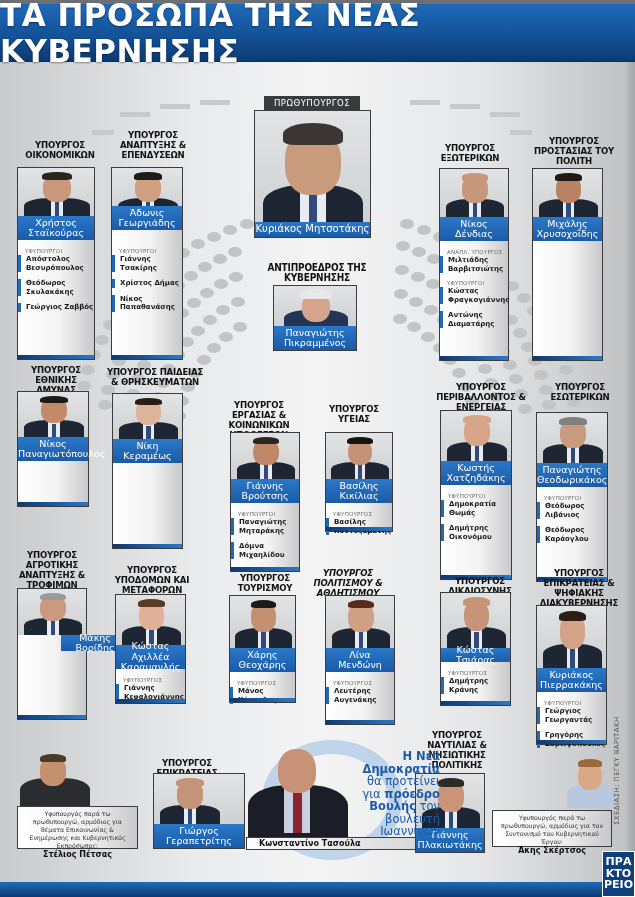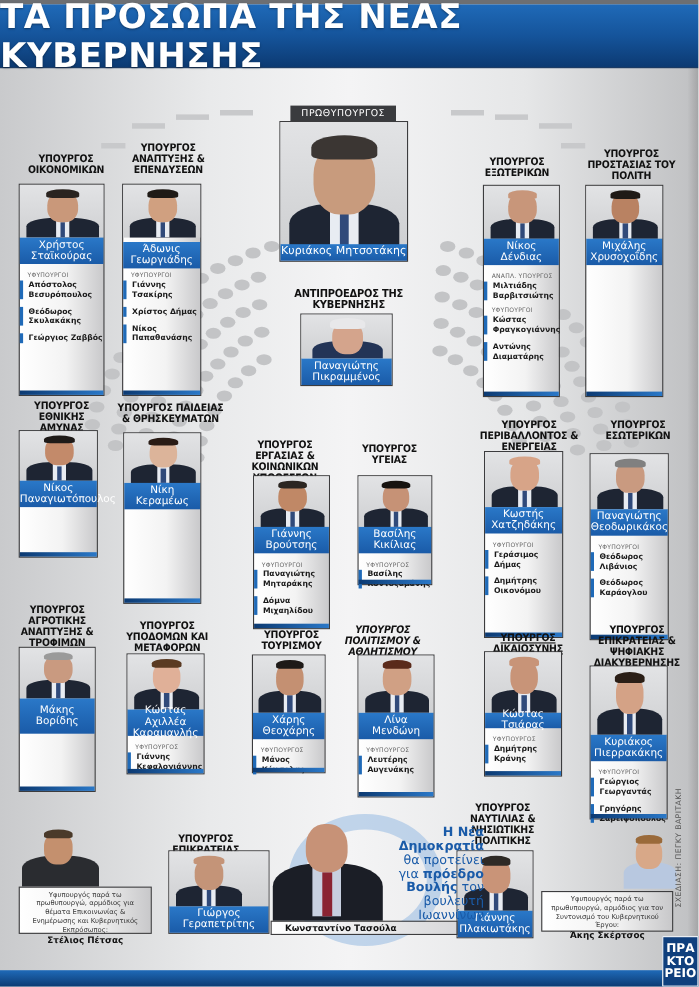--- a/index.html
+++ b/index.html
@@ -301,21 +301,21 @@
     </div>
     <div class="role" style="left: 104px; top: 130px; width: 98px;">ΥΠΟΥΡΓΟΣ ΑΝΑΠΤΥΞΗΣ &amp; ΕΠΕΝΔΥΣΕΩΝ</div>
     <div class="card" style="left: 111px; top: 167px; width: 72px; height: 193px;">
       <div class="photo" style="height: 48px;">
         <div class="body-suit" style="left:5.76px;top:29.759999999999998px;width:60.48px;height:19.200000000000003px;"></div>
         <div class="shirt" style="left:30.24px;top:30.72px;width:11.52px;height:17.28px;"></div>
         <div class="tie" style="left:33.839999999999996px;top:33.599999999999994px;width:4.32px;height:14.399999999999999px;"></div>
         <div class="head" style="left:23.04px;top:5.76px;width:25.919999999999998px;height:27.839999999999996px;background:#d0a080;"></div>
         <div class="hair" style="left:22.32px;top:3.84px;width:27.36px;height:7.68px;background:#1f1a16;"></div>
       </div>
-      <div class="namebar" style="top: 52px; height: 24px;">
+      <div class="namebar" style="top: 38px; height: 24px;">
         <span>Άδωνις</span>
         <span>Γεωργιάδης</span>
       </div>
       <div class="deputies" style="top: 72px;">
         <div class="dep-label">ΥΦΥΠΟΥΡΓΟΙ</div>
         <div class="dep-name">Γιάννης Τσακίρης</div>
         <div class="dep-name">Χρίστος Δήμας</div>
         <div class="dep-name">Νίκος Παπαθανάσης</div>
       </div>
       <div class="card-foot"></div>
@@ -434,21 +434,21 @@
         <div class="tie" style="left:33.839999999999996px;top:35px;width:4.32px;height:15px;"></div>
         <div class="head" style="left:23.04px;top:6px;width:25.919999999999998px;height:28.999999999999996px;background:#d7a488;"></div>
         <div class="hair" style="left:22.32px;top:4px;width:27.36px;height:8px;background:#d7a488;"></div>
       </div>
       <div class="namebar" style="top: 50px; height: 24px;">
         <span>Κωστής</span>
         <span>Χατζηδάκης</span>
       </div>
       <div class="deputies" style="top: 74px;">
         <div class="dep-label">ΥΦΥΠΟΥΡΓΟΙ</div>
-        <div class="dep-name">Γεράσιμος Δήμας</div>
+        <div class="dep-name">Δημοκρατία Θωμάς</div>
         <div class="dep-name">Δημήτρης Οικονόμου</div>
       </div>
       <div class="card-foot"></div>
     </div>
     <div class="role" style="left: 540px; top: 382px; width: 80px;">ΥΠΟΥΡΓΟΣ ΕΣΩΤΕΡΙΚΩΝ</div>
     <div class="card" style="left: 536px; top: 412px; width: 72px; height: 170px;">
       <div class="photo" style="height: 50px;">
         <div class="body-suit" style="left:5.76px;top:31px;width:60.48px;height:20px;"></div>
         <div class="shirt" style="left:30.24px;top:32px;width:11.52px;height:18px;"></div>
         <div class="tie" style="left:33.839999999999996px;top:35px;width:4.32px;height:15px;"></div>
@@ -468,21 +468,21 @@
     </div>
     <div class="role" style="left: 14px; top: 550px; width: 76px;">ΥΠΟΥΡΓΟΣ ΑΓΡΟΤΙΚΗΣ ΑΝΑΠΤΥΞΗΣ &amp; ΤΡΟΦΙΜΩΝ</div>
     <div class="card" style="left: 17px; top: 588px; width: 70px; height: 132px;">
       <div class="photo" style="height: 46px;">
         <div class="body-suit" style="left:5.6000000000000005px;top:28.52px;width:58.8px;height:18.400000000000002px;"></div>
         <div class="shirt" style="left:29.4px;top:29.44px;width:11.200000000000001px;height:16.56px;"></div>
         <div class="tie" style="left:32.9px;top:32.199999999999996px;width:4.2px;height:13.799999999999999px;"></div>
         <div class="head" style="left:22.400000000000002px;top:5.52px;width:25.2px;height:26.68px;background:#c99a80;"></div>
         <div class="hair" style="left:21.7px;top:3.68px;width:26.6px;height:7.36px;background:#9a9a9a;"></div>
       </div>
-      <div class="namebar" style="top: 46px; height: 32px;">
+      <div class="namebar" style="top: 46px; height: 16px; margin-left: 43px;">
         <span>Μάκης</span>
         <span>Βορίδης</span>
       </div>
       <div class="card-foot"></div>
     </div>
     <div class="role" style="left: 108px; top: 565px; width: 88px;">ΥΠΟΥΡΓΟΣ ΥΠΟΔΟΜΩΝ ΚΑΙ ΜΕΤΑΦΟΡΩΝ</div>
     <div class="card" style="left: 115px; top: 594px; width: 71px; height: 110px;">
       <div class="photo" style="height: 50px;">
         <div class="body-suit" style="left:5.68px;top:31px;width:59.64px;height:20px;"></div>
         <div class="shirt" style="left:29.82px;top:32px;width:11.36px;height:18px;"></div>
@@ -531,21 +531,21 @@
       <div class="namebar" style="top: 52px; height: 24px;">
         <span>Λίνα</span>
         <span>Μενδώνη</span>
       </div>
       <div class="deputies" style="top: 76px;">
         <div class="dep-label">ΥΦΥΠΟΥΡΓΟΣ</div>
         <div class="dep-name">Λευτέρης Αυγενάκης</div>
       </div>
       <div class="card-foot"></div>
     </div>
-    <div class="role" style="left: 440px; top: 576px; width: 80px; text-decoration: underline;">ΥΠΟΥΡΓΟΣ ΔΙΚΑΙΟΣΥΝΗΣ</div>
+    <div class="role" style="left: 440px; top: 576px; width: 80px;">ΥΠΟΥΡΓΟΣ ΔΙΚΑΙΟΣΥΝΗΣ</div>
     <div class="card" style="left: 440px; top: 592px; width: 71px; height: 114px;">
       <div class="photo" style="height: 55px;">
         <div class="body-suit" style="left:5.68px;top:34.1px;width:59.64px;height:22px;"></div>
         <div class="shirt" style="left:29.82px;top:35.2px;width:11.36px;height:19.8px;"></div>
         <div class="tie" style="left:33.37px;top:38.5px;width:4.26px;height:16.5px;"></div>
         <div class="head" style="left:22.72px;top:6.6px;width:25.56px;height:31.9px;background:#c89478;"></div>
         <div class="hair" style="left:22.01px;top:4.4px;width:26.98px;height:8.8px;background:#c89478;"></div>
       </div>
       <div class="namebar" style="top: 55px; height: 14px;">
         <span>Κώστας Τσιάρας</span>

